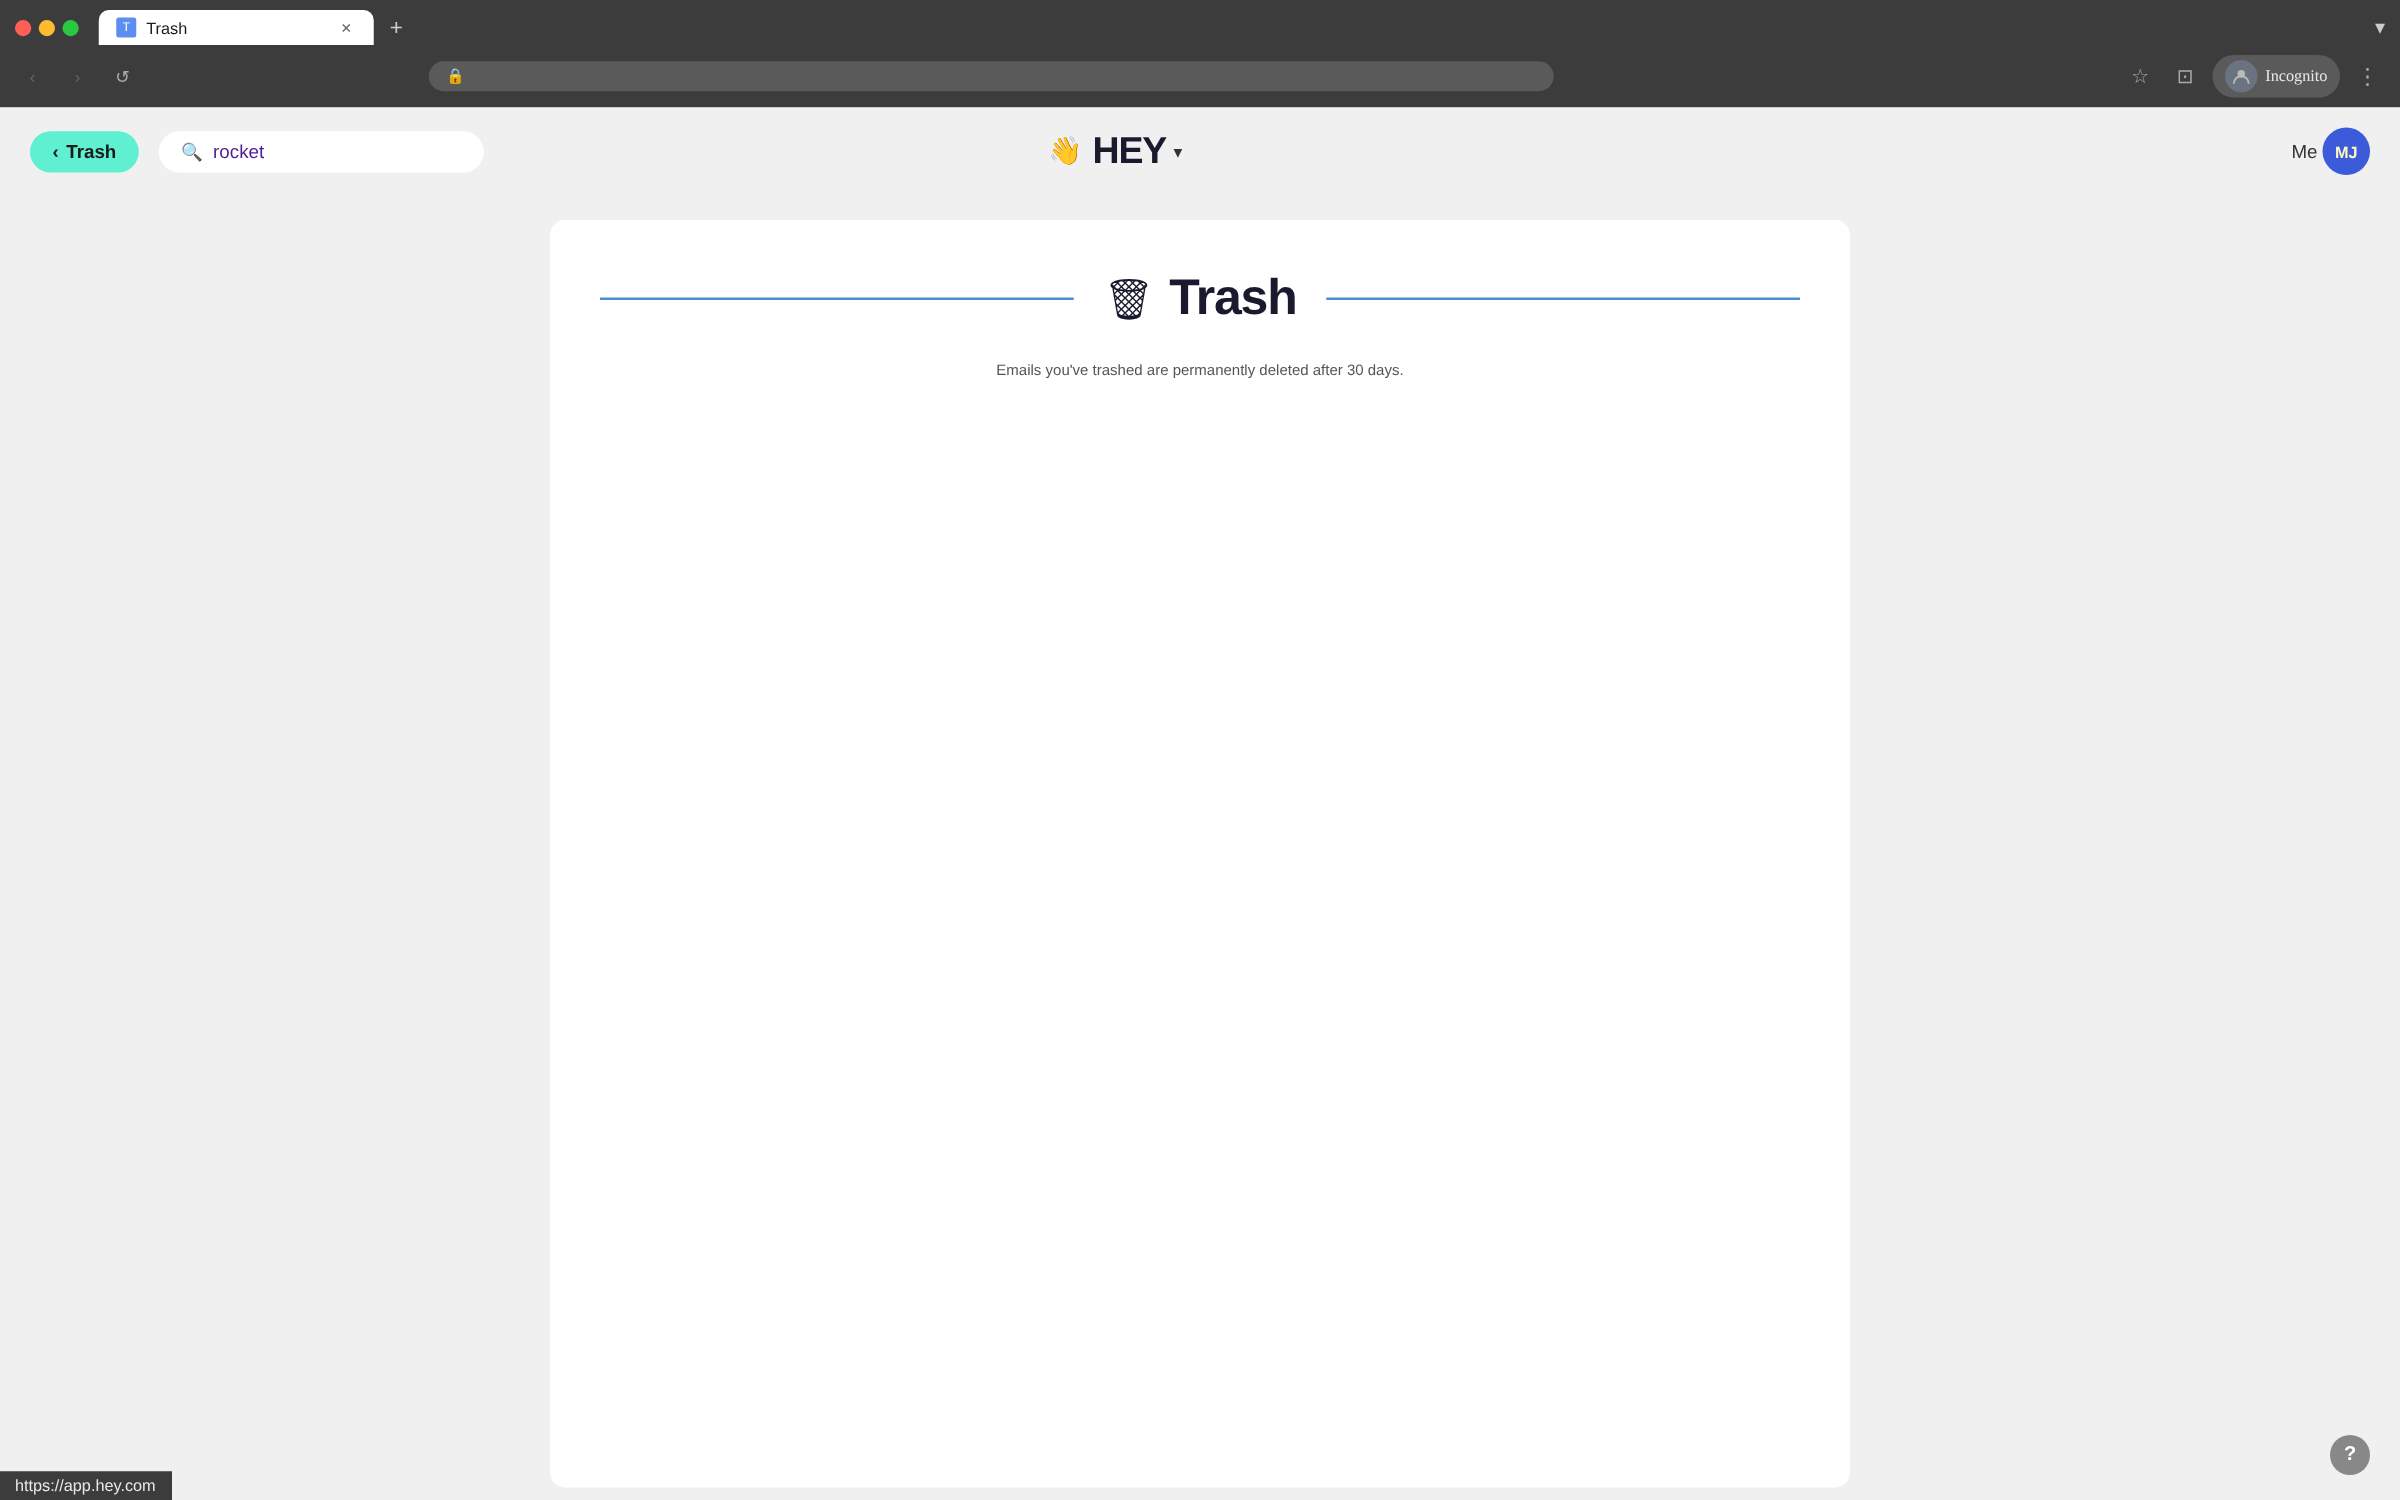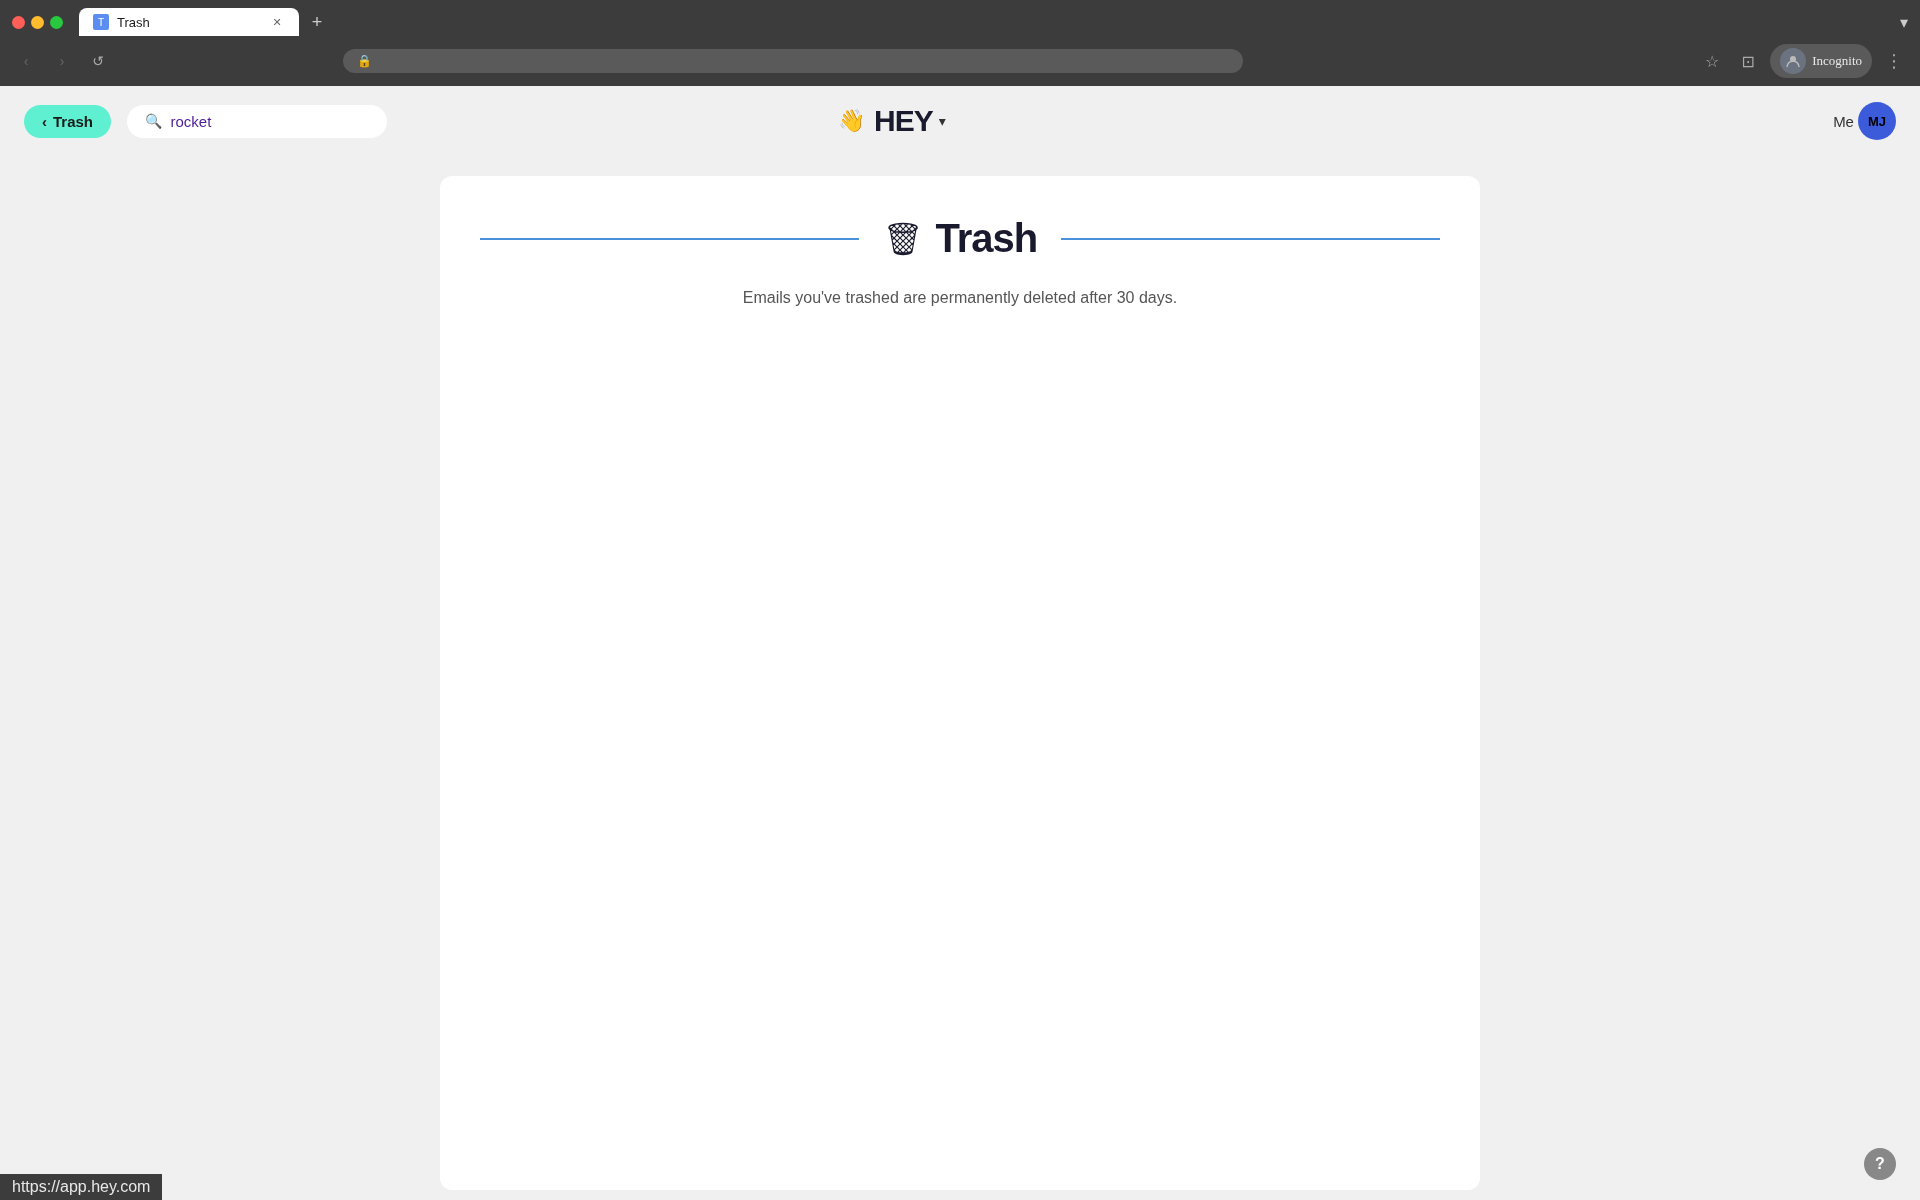--- a/index.html
+++ b/index.html
@@ -40,36 +40,36 @@
     .inbox-btn { display: flex; align-items: center; gap: 6px; background: #5ef0d0; border-radius: 24px; padding: 8px 18px; font-size: 15px; font-weight: 600; color: #1a1a1a; cursor: pointer; border: none; }
     .search-bar { display: flex; align-items: center; gap: 8px; background: white; border-radius: 24px; padding: 8px 18px; flex: 0 0 260px; }
     .search-icon { color: #888; font-size: 14px; }
     .search-text { font-size: 15px; color: #4c1d95; }
     .hey-logo { display: flex; align-items: center; gap: 4px; margin: 0 auto; cursor: pointer; }
     .hey-logo-text { font-size: 30px; font-weight: 900; color: #1a1a2e; letter-spacing: -1px; }
     .hey-hand { font-size: 22px; margin-right: 4px; }
     .hey-dropdown { color: #333; font-size: 14px; margin-left: 2px; }
     .header-right { display: flex; align-items: center; gap: 4px; margin-left: auto; }
     .me-label { font-size: 15px; color: #333; }
-    .user-avatar { width: 38px; height: 38px; background: #3b5bdb; border-radius: 50%; display: flex; align-items: center; justify-content: center; color: #000000; font-size: 13px; font-weight: 700; cursor: pointer; }
+    .user-avatar { width: 38px; height: 38px; background: #3b5bdb; border-radius: 50%; display: flex; align-items: center; justify-content: center; color: #fef9c3; font-size: 13px; font-weight: 700; cursor: pointer; }
 
     
     .main-content { flex: 1; display: flex; justify-content: center; padding: 20px; }
     .content-card { background: white; border-radius: 12px; width: 100%; max-width: 1040px; padding: 40px 0 0; display: flex; flex-direction: column; align-items: center; min-height: 700px; }
 
     
     .trash-header { display: flex; align-items: center; width: 100%; padding: 0 40px; margin-bottom: 20px; }
     .trash-line { flex: 1; height: 2px; background: #4a90d9; }
     .trash-title-group { display: flex; align-items: center; gap: 12px; padding: 0 24px; }
     .trash-icon-svg { font-size: 32px; color: #1a1a2e; }
     .trash-title { font-size: 40px; font-weight: 800; color: #1a1a2e; letter-spacing: -1px; }
-    .trash-subtitle { font-size: 16px; color: #555; text-align: center; margin-top: 8px; }
+    .trash-subtitle { font-size: 12px; color: #555; text-align: center; margin-top: 8px; }
 
     
-    .status-bar { position: fixed; bottom: 0; left: 0; background: #3c3c3c; padding: 4px 12px; font-size: 16px; color: #e8e8e8; }
+    .status-bar { position: fixed; bottom: 0; left: 0; background: #3c3c3c; padding: 4px 12px; font-size: 13px; color: #e8e8e8; }
 
     
     .help-btn { position: fixed; bottom: 20px; right: 24px; width: 32px; height: 32px; background: #888; border-radius: 50%; display: flex; align-items: center; justify-content: center; color: white; font-size: 16px; font-weight: bold; cursor: pointer; }
   </style>
 </head>
 <body>
 
 <div class="browser-chrome">
 
   <div class="tab-bar">

